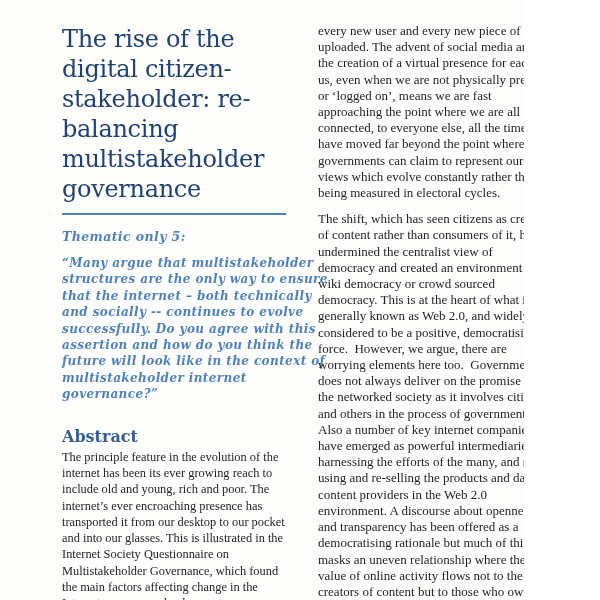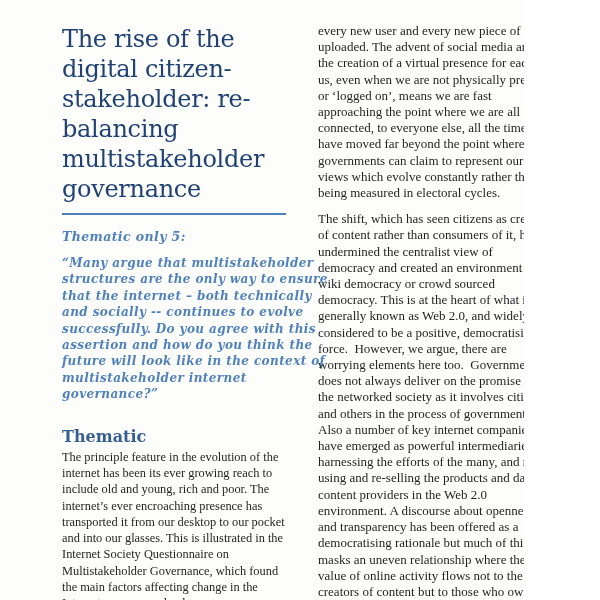--- a/index.html
+++ b/index.html
@@ -108,21 +108,21 @@
     <div class="thematic-quote">“Many argue that multistakeholder
 structures are the only way to ensure
 that the internet – both technically
 and socially -- continues to evolve
 successfully. Do you agree with this
 assertion and how do you think the
 future will look like in the context of
 multistakeholder internet
 governance?”</div>
 
-    <h2 class="abstract-heading">Thematic</h2>
+    <h2 class="abstract-heading">Abstract</h2>
 
     <p class="abstract-body">The principle feature in the evolution of the
 internet has been its ever growing reach to
 include old and young, rich and poor. The
 internet’s ever encroaching presence has
 transported it from our desktop to our pocket
 and into our glasses. This is illustrated in the
 Internet Society Questionnaire on
 Multistakeholder Governance, which found
 the main factors affecting change in the

